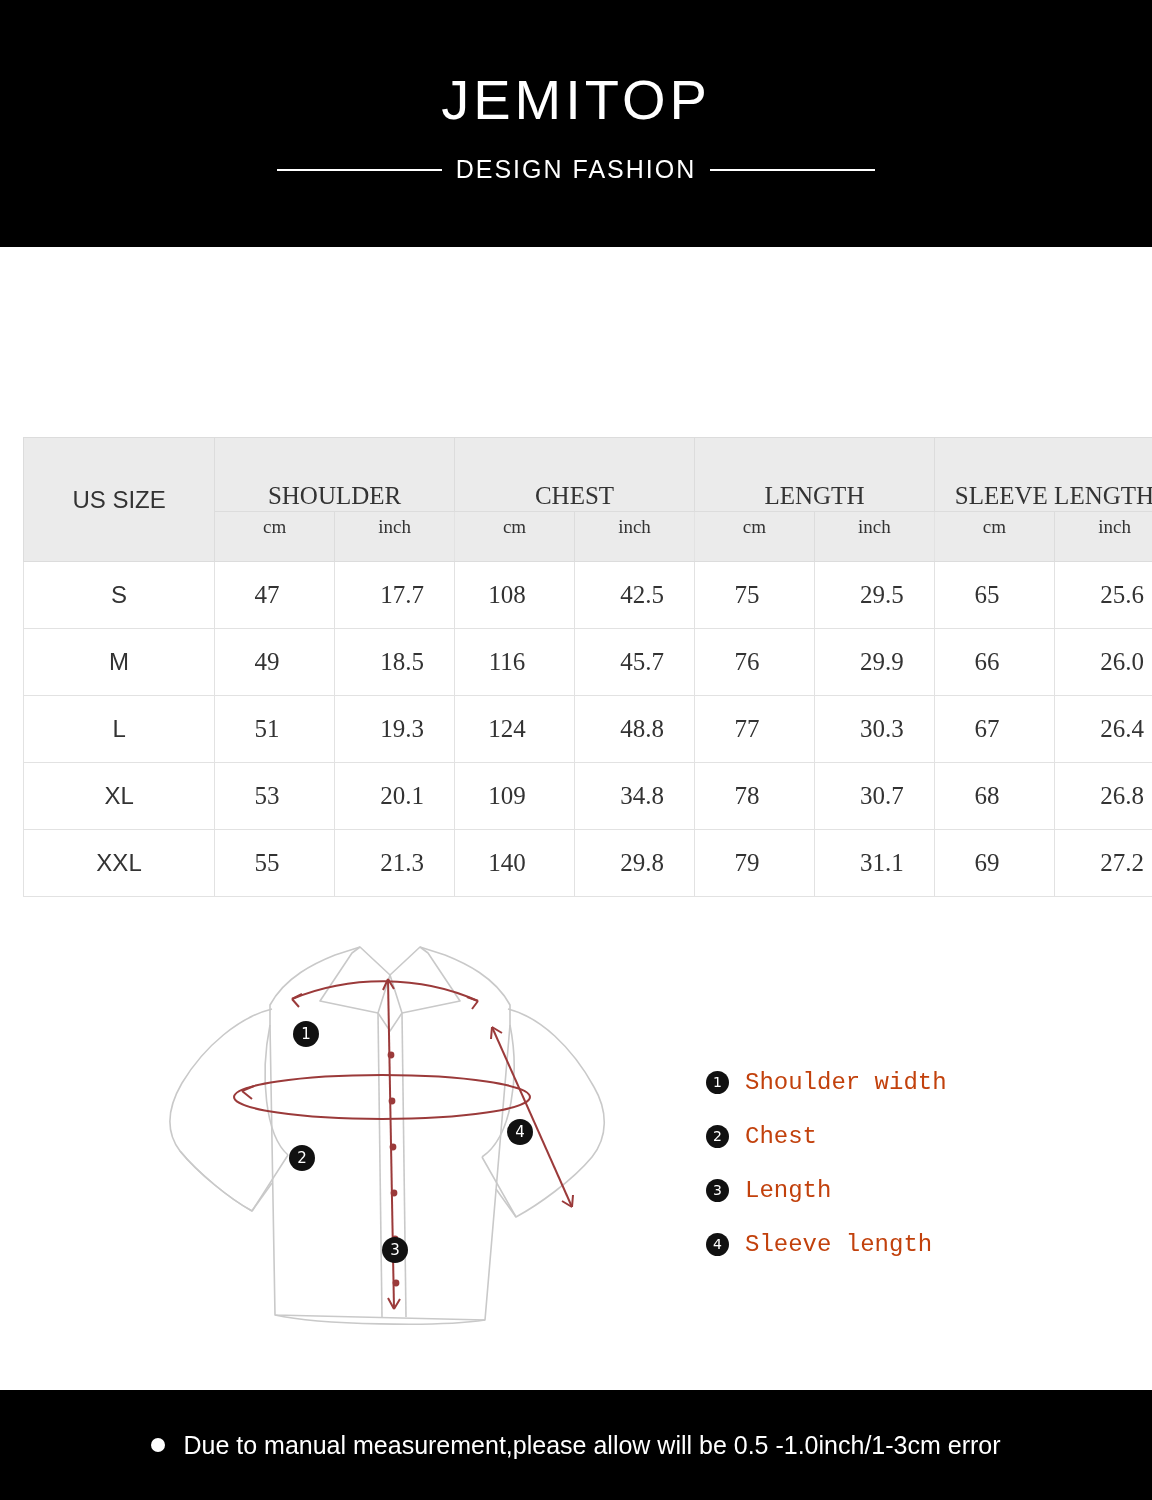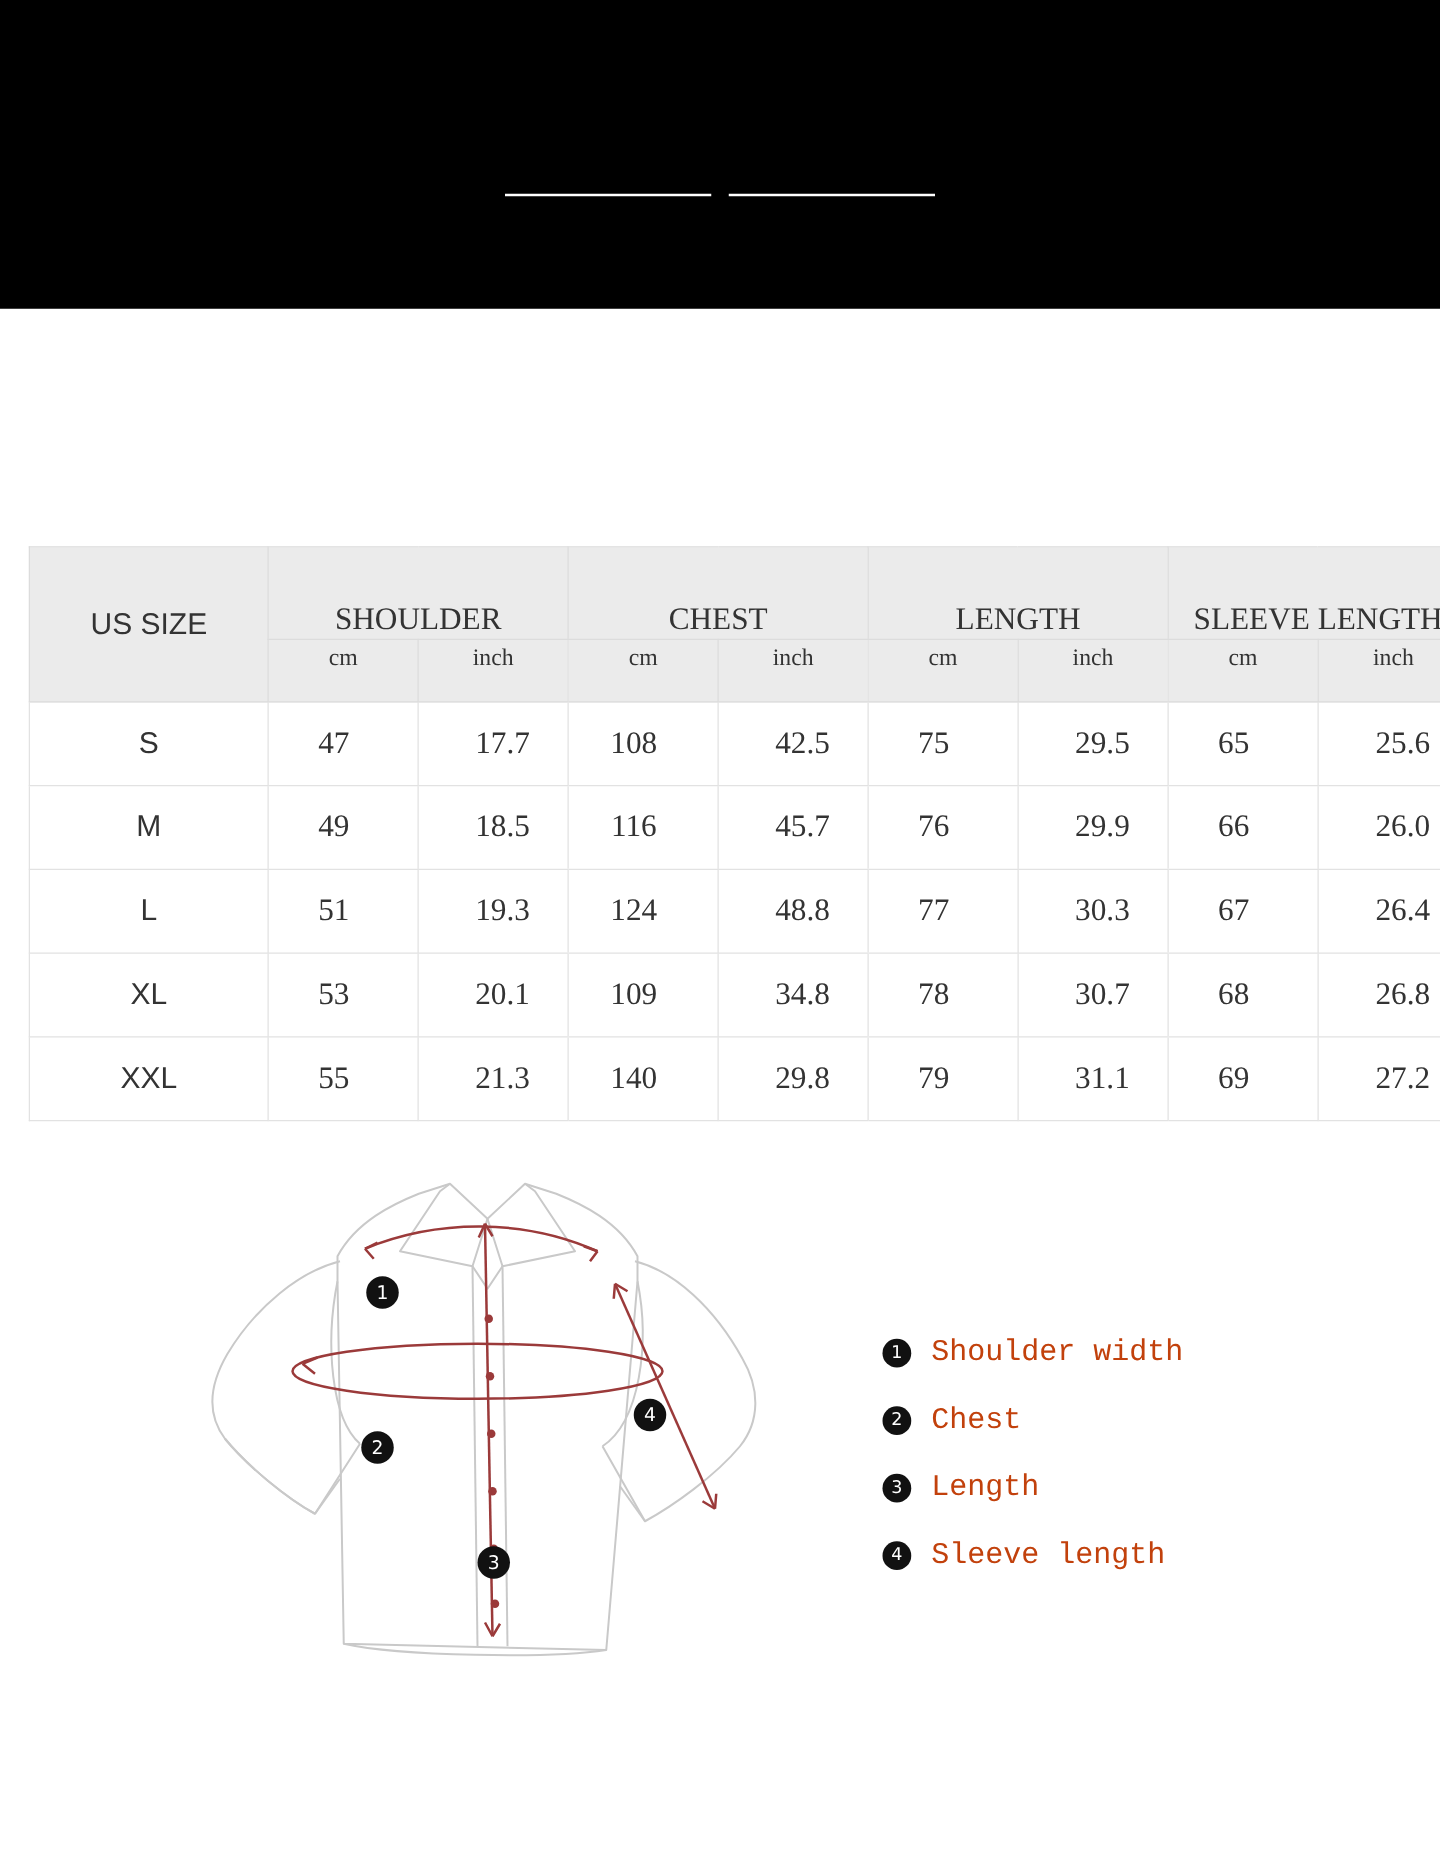--- a/index.html
+++ b/index.html
@@ -195,22 +195,24 @@
     font-size: 25px;
     white-space: nowrap;
   }
 </style>
 </head>
 <body>
 
 <div class="page">
 
   <div class="header">
+    <div class="brand">JEMITOP</div>
     <div class="sub-wrap">
       <span class="sub-line"></span>
+      <span class="subtitle">DESIGN FASHION</span>
       <span class="sub-line"></span>
     </div>
   </div>
 
 
   <div class="table-wrap">
     <table class="size-table">
       <colgroup>
         <col class="col-size">
         <col class="col-unit">
@@ -383,14 +385,18 @@
     <div class="legend-row">
       <span class="num-badge">3</span>
       <span class="legend-label">Length</span>
     </div>
     <div class="legend-row">
       <span class="num-badge">4</span>
       <span class="legend-label">Sleeve length</span>
     </div>
   </div>
 
+  <div class="footer">
+    <span class="bullet"></span>
+    <span class="footer-text">Due to manual measurement,please allow will be 0.5 -1.0inch/1-3cm error</span>
+  </div>
 
 </div>
 
 </body></html>

